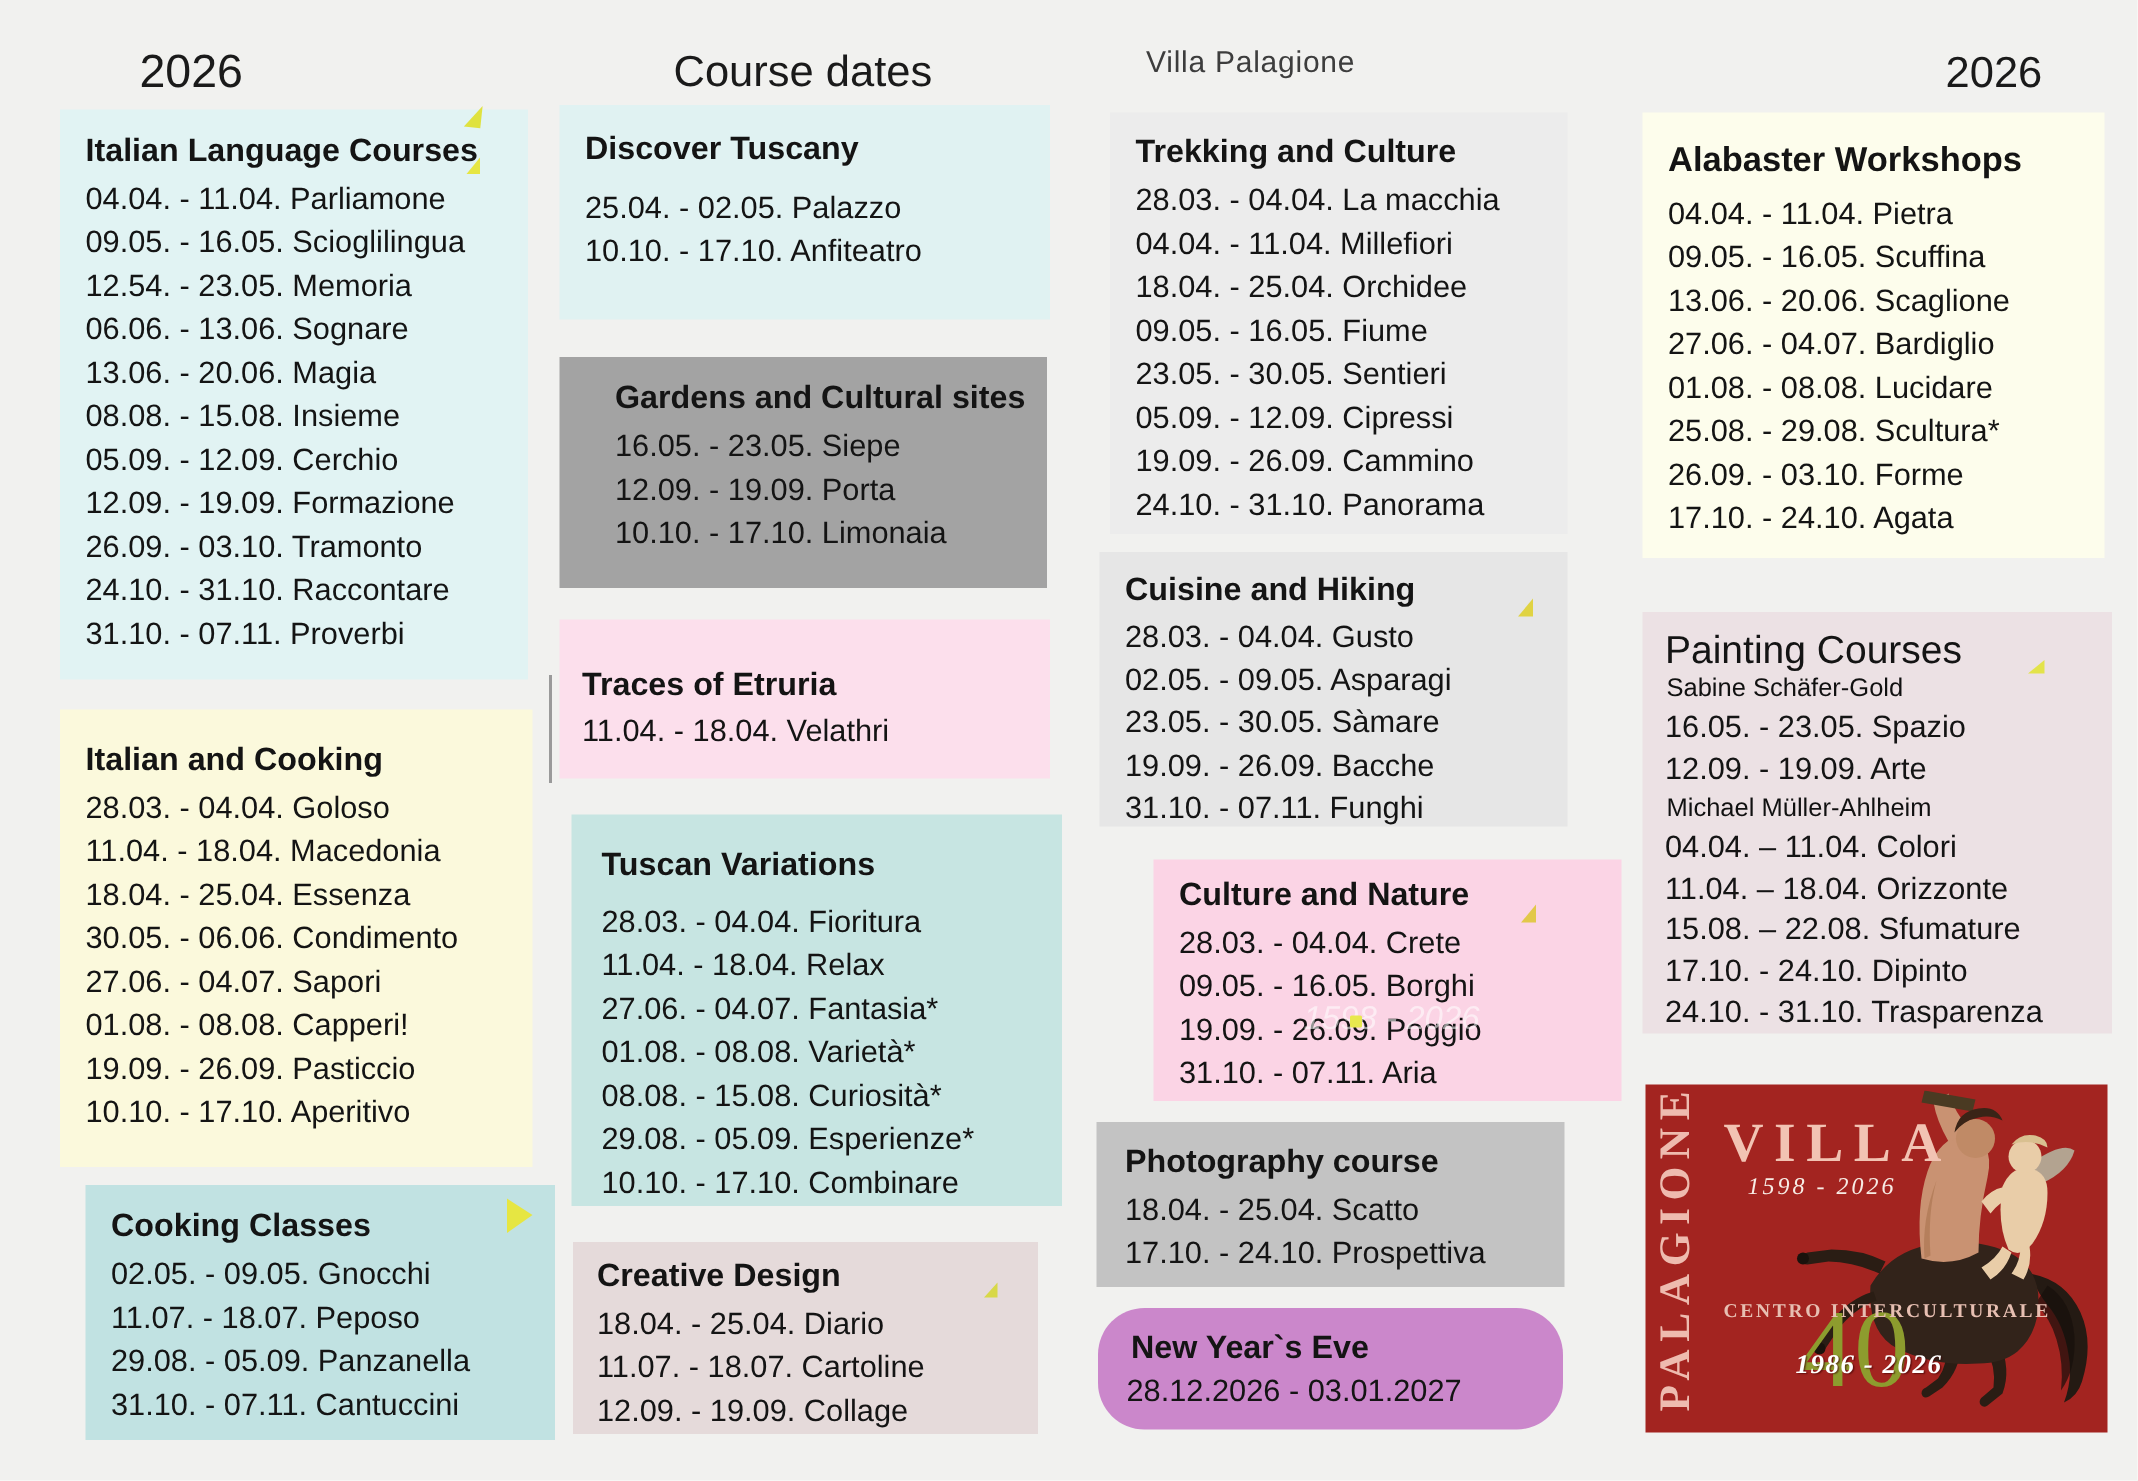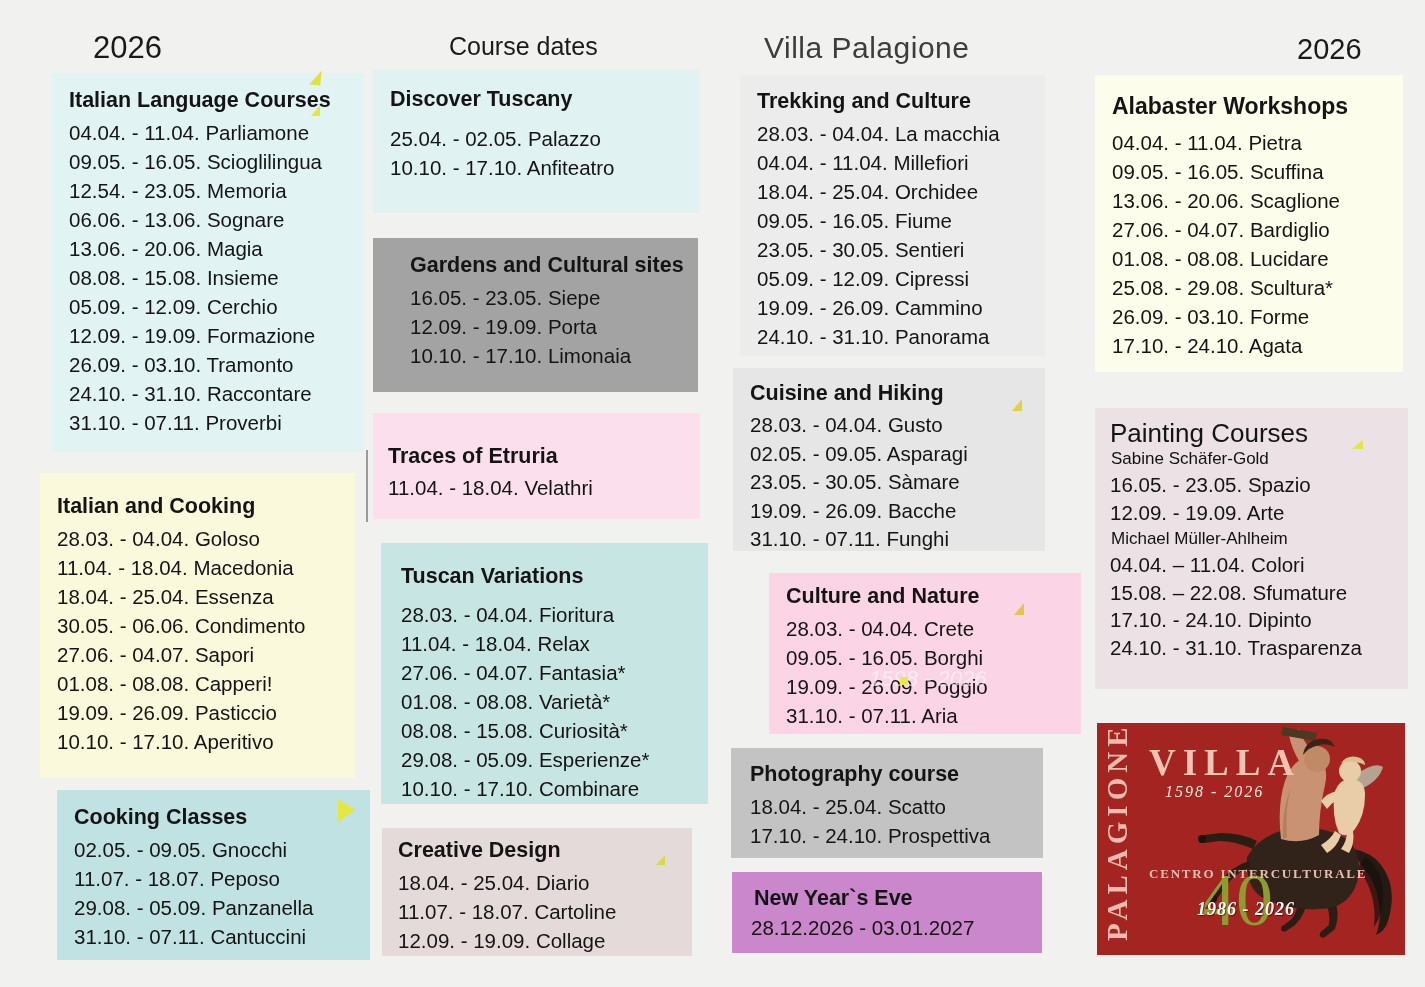--- a/index.html
+++ b/index.html
@@ -3,45 +3,45 @@
 <meta charset="utf-8">
 <style>
   html,body{margin:0;padding:0;}
   .canvas{
     position:relative; width:1425px; height:987px;
     background:#f1f1ef; overflow:hidden;
     font-family:"Liberation Sans", sans-serif; color:#141414;
   }
   .hdr{position:absolute; white-space:nowrap; color:#1a1a1a;}
   .hdr-year-left {left:93px;  top:30px; font-size:31px;}
-  .hdr-course    {left:449px; top:32px; font-size:25px;}
-  .hdr-villa     {left:764px; top:31px; font-size:30px; font-weight:300; color:#3d3d3d; letter-spacing:.5px;}
+  .hdr-course    {left:449px; top:32px; font-size:29px;}
+  .hdr-villa     {left:764px; top:31px; font-size:20px; font-weight:300; color:#3d3d3d; letter-spacing:.5px;}
   .hdr-year-right{left:1297px;top:33px; font-size:29px;}
 
   .box{position:absolute; box-sizing:border-box;}
   .box-title{font-weight:bold; font-size:21.5px; line-height:26px; margin:0 0 5px 0; white-space:nowrap;}
   .line{font-size:20.5px; line-height:29px; white-space:nowrap;}
 
-  .b-lang     {left:40px;  top:73px;  width:312px; height:380px; padding:14px 0 0 17px;margin-left:12px;}
+  .b-lang     {left:40px;  top:73px;  width:312px; height:380px; padding:14px 0 0 17px;}
   .b-cook     {left:40px;  top:473px; width:315px; height:305px; padding:20px 0 0 17px;}
   .b-class    {left:57px;  top:790px; width:313px; height:170px; padding:14px 0 0 17px;}
   .b-discover {left:373px; top:70px;  width:327px; height:143px; padding:16px 0 0 17px;}
   .b-discover .box-title{margin-bottom:12px;}
   .b-gardens  {left:373px; top:238px; width:325px; height:154px; padding:14px 0 0 17px;}
   .b-traces   {left:373px; top:413px; width:327px; height:106px; padding:30px 0 0 15px;}
   .b-traces .box-title{margin-bottom:4px;}
   .b-tuscan   {left:381px; top:543px; width:327px; height:261px; padding:20px 0 0 20px;}
   .b-tuscan .box-title{margin-bottom:11px;}
   .b-creative {left:382px; top:828px; width:310px; height:128px; padding:9px 0 0 16px;}
   .b-trek     {left:740px; top:75px;  width:305px; height:281px; padding:13px 0 0 17px;}
   .b-cuisine  {left:733px; top:368px; width:312px; height:183px; padding:12px 0 0 17px;}
   .b-cuisine .line{line-height:28.5px;}
   .b-culture  {left:733px; top:573px; width:312px; height:161px; padding:10px 0 0 17px;}
   .b-photo    {left:731px; top:748px; width:312px; height:110px; padding:13px 0 0 19px;}
-  .b-newyear  {left:732px; top:872px; width:310px; height:81px;  padding:13px 0 0 19px;}
+  .b-newyear  {left:732px; top:872px; width:310px; height:81px;  padding:13px 0 0 19px;border-radius:31px;}
   .b-newyear .box-title{margin-bottom:2px; padding-left:3px;}
   .b-alabaster{left:1095px;top:75px;  width:308px; height:297px; padding:18px 0 0 17px;}
   .b-alabaster .box-title{font-weight:bold; font-size:23px; margin-bottom:9px;}
   .b-painting {left:1095px;top:408px; width:313px; height:281px; padding:12px 0 0 15px;}
   .b-painting .box-title{font-weight:normal; font-size:26px; margin-bottom:3px;}
   .b-painting .line{line-height:27.5px;}
   .instructor{font-size:17px; line-height:16px; margin:5px 0 4px 1px; color:#111; white-space:nowrap;}
 
   .watermark{position:absolute; left:100px; top:93px; font-size:22px; font-style:italic;
              color:rgba(255,255,255,.55); pointer-events:none; white-space:nowrap;}
@@ -244,20 +244,21 @@
   <section class="box b-painting" style="background: rgb(236, 225, 228);">
     <h2 class="box-title">Painting Courses</h2>
     <div class="instructor">Sabine Schäfer-Gold</div>
     <div>
         <div class="line">16.05. - 23.05. Spazio</div>
         <div class="line">12.09. - 19.09. Arte</div>
       </div>
     <div class="instructor">Michael Müller-Ahlheim</div>
     <div>
         <div class="line">04.04. – 11.04. Colori</div>
+        <div class="line">11.04. – 18.04. Orizzonte</div>
         <div class="line">15.08. – 22.08. Sfumature</div>
         <div class="line">17.10. - 24.10. Dipinto</div>
         <div class="line">24.10. - 31.10. Trasparenza</div>
       </div>
   </section>
 
   <section class="box logo" style="background: rgb(163, 36, 32);">
     <svg class="centaur" viewBox="0 0 205 212" xmlns="http://www.w3.org/2000/svg">
       <path fill="#241a13" d="M158 122 q24 4 34 26 q9 20 1 46 q-3 10 -12 14 q6 -16 3 -32 q-3 -20 -14 -33 q-7 -9 -12 -21z"></path>
       <path fill="#17100b" opacity="0.7" d="M170 130 q16 10 18 34 q1 22 -9 36 q2 -18 -3 -34 q-4 -14 -14 -24z"></path>

